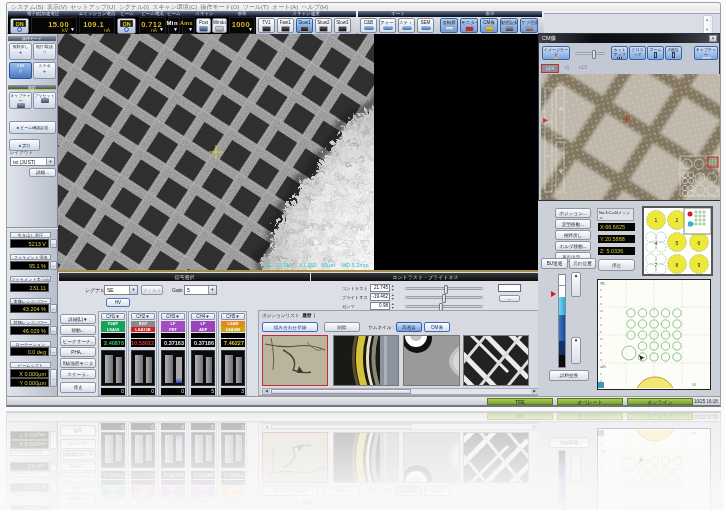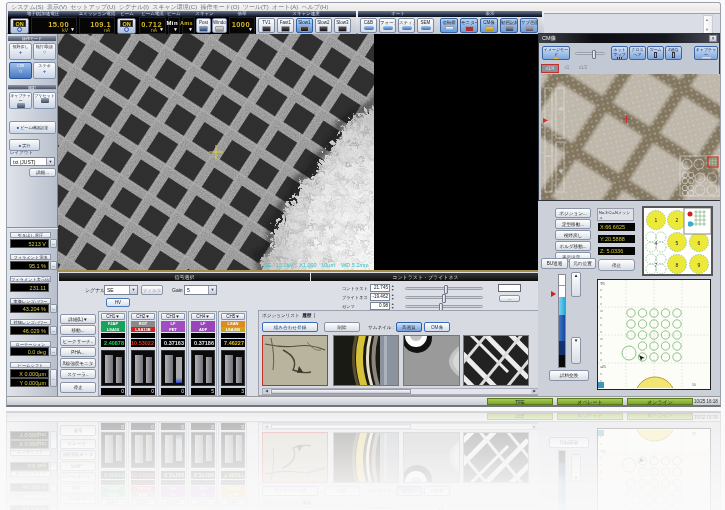--- a/index.html
+++ b/index.html
@@ -80,21 +80,21 @@
       <div class="lcd" style="left:23px;top:6px;width:46px;height:17px;">
           <span class="lcdv">15.00</span>
           <span class="lcdu">kV</span>
           <span class="dna">▼</span>
         </div>
     </div>
 
     <div class="tgrp" style="left:71px;width:38px;">
         <div class="thead">エミッション電流</div>
       <div class="lcd" style="left:1px;top:6px;width:36px;height:17px;">
-          <span class="lcdv" style="right:3px;margin-left:29px;">109.1</span>
+          <span class="lcdv" style="right:10px;margin-left:29px;">109.1</span>
           <span class="lcdu" style="right:4px;">nA</span>
         </div>
     </div>
 
     <div class="tgrp" style="left:109px;width:22px;">
         <div class="thead">ビーム</div>
       <div class="onbtn" style="left:1px;top:7px;width:19px;height:16px;">
           <div class="ontxt">ON</div>
           <div class="pwr"><span style="display:inline-block;width:5px;height:5px;border:1.2px solid #2a52c8;border-radius:50%;"></span></div>
         </div>

